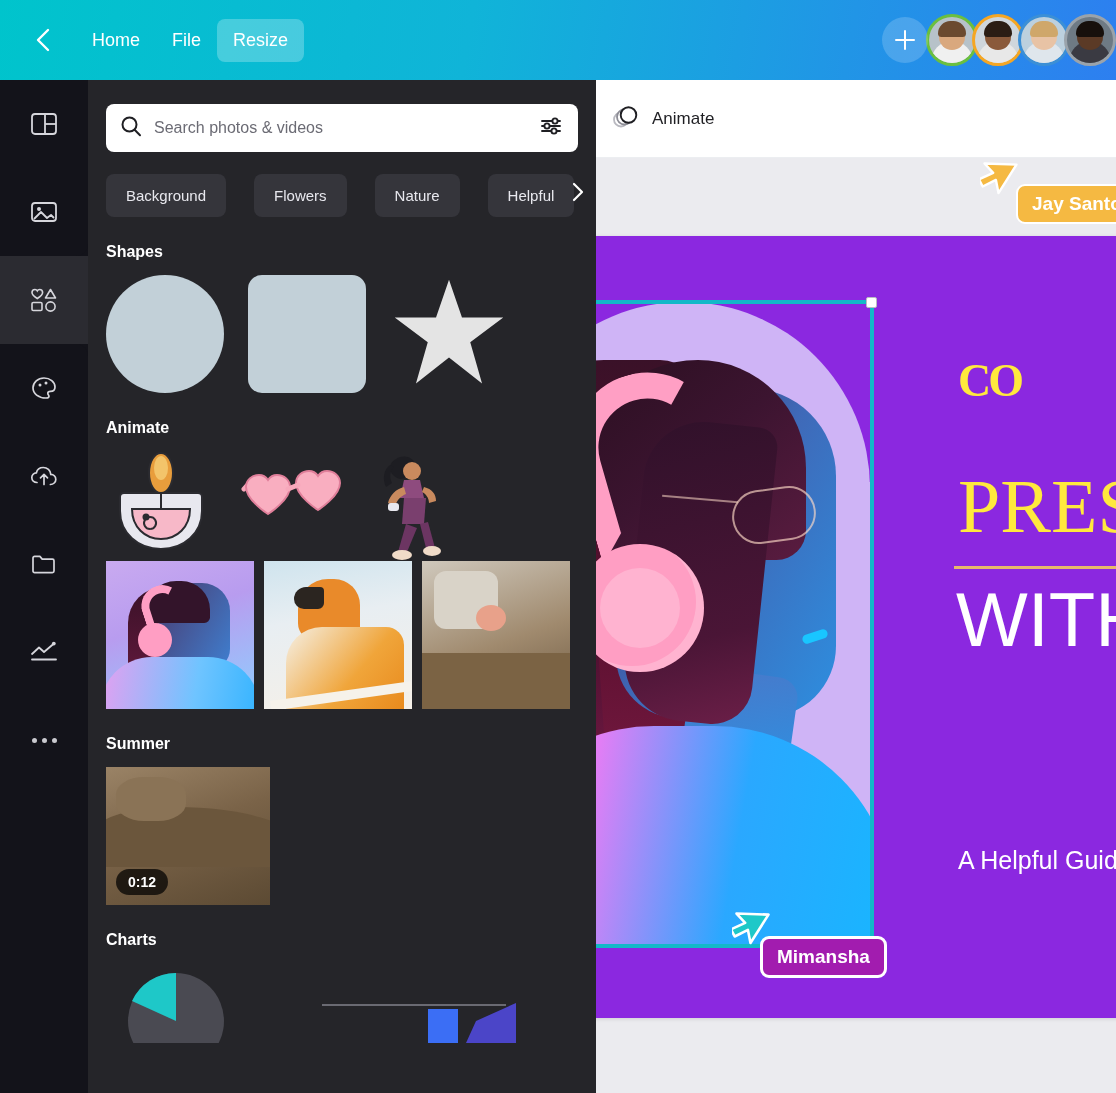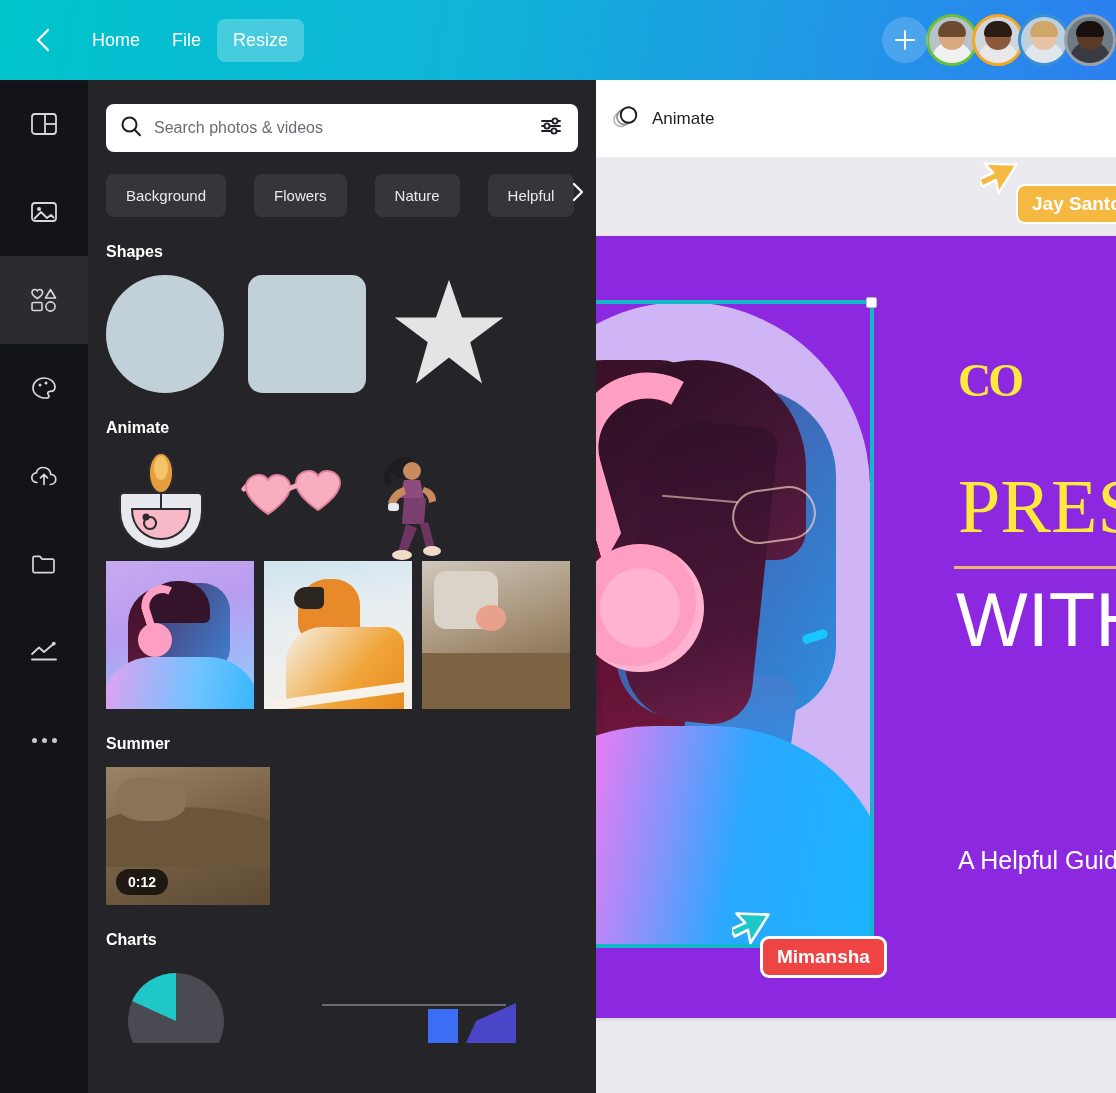--- a/index.html
+++ b/index.html
@@ -275,21 +275,21 @@
   .cursor-label {
     position: absolute; font-size: 19px; font-weight: bold; color: #ffffff;
     padding: 7px 14px; border-radius: 9px; white-space: nowrap;
   }
   .cursor-jay { left: 980px; top: 158px; }
   .cursor-jay .cursor-label {
     left: 36px; top: 26px; background: #F5B942; border: 2px solid #ffffff;
   }
   .cursor-mim { left: 732px; top: 908px; }
   .cursor-mim .cursor-label {
-    left: 28px; top: 28px; background: #ef4444; border: 3px solid #ffffff;
+    left: 28px; top: 28px; background: #a21caf; border: 3px solid #ffffff;
   }
 </style>
 </head>
 <body>
 
 <div id="app">
 
   <div class="topbar">
     <div class="back-btn">
       <span>

